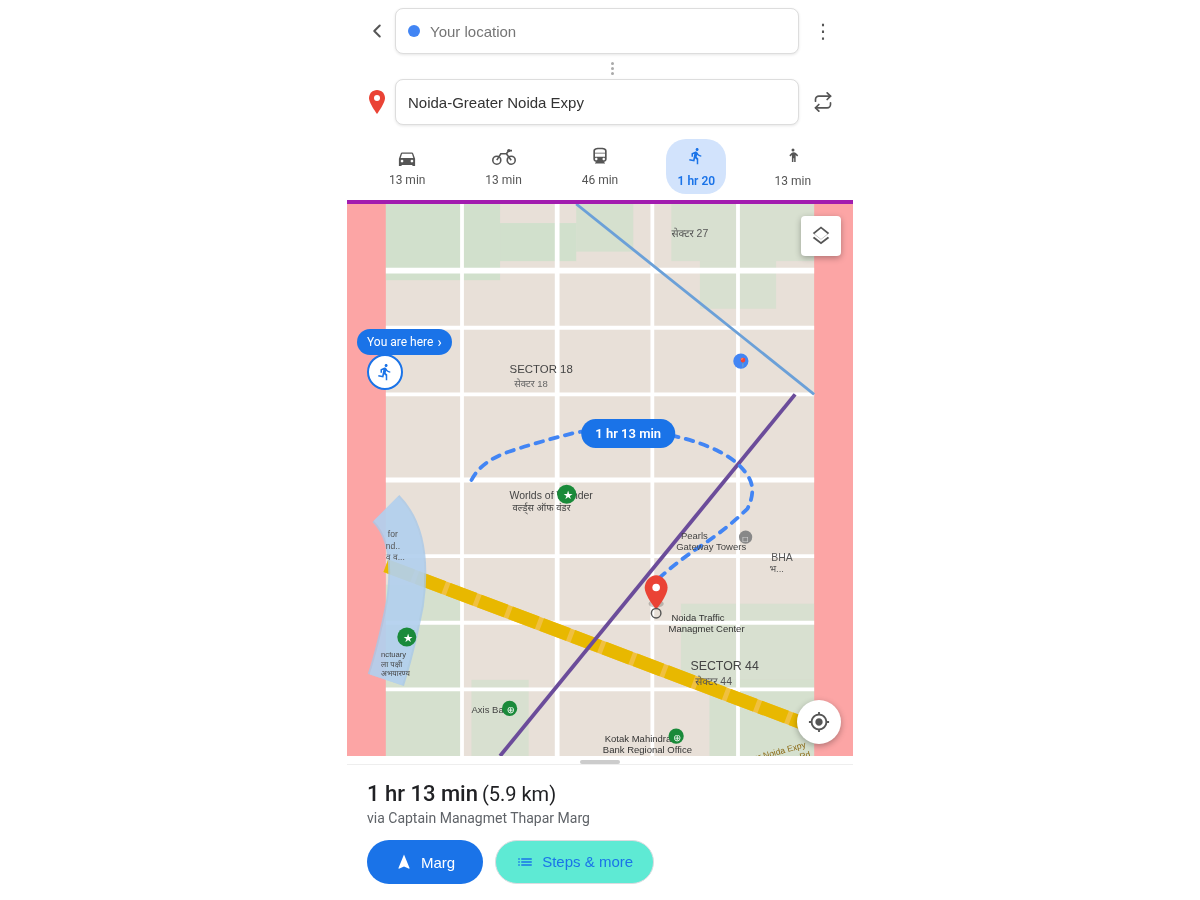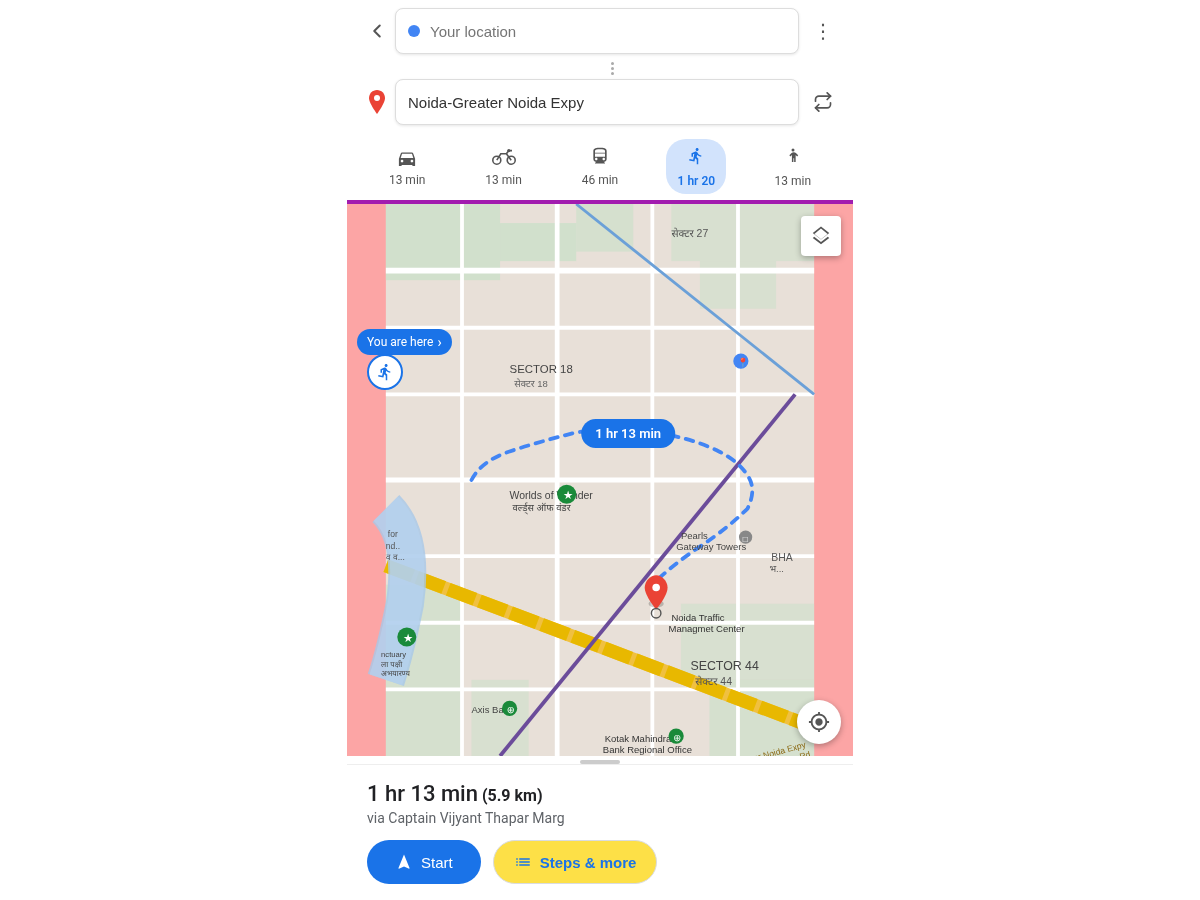--- a/index.html
+++ b/index.html
@@ -273,22 +273,22 @@
 
     .route-time {
       font-size: 22px;
       font-weight: 500;
       color: #202124;
       margin-bottom: 4px;
     }
 
     .route-distance {
       color: #202124;
-      font-size: 16px;
-      font-weight: 700;
+      font-size: 20px;
+      font-weight: 400;
     }
 
     .route-via {
       font-size: 14px;
       color: #5f6368;
       margin-bottom: 14px;
     }
 
     .action-buttons {
       display: flex;
@@ -303,30 +303,30 @@
       padding: 12px 28px;
       font-size: 15px;
       font-weight: 500;
       cursor: pointer;
       display: flex;
       align-items: center;
       gap: 8px;
     }
 
     .btn-steps {
-      background: #fde047;
+      background: #5eead4;
       color: #1a73e8;
       border: 1.5px solid #dadce0;
       border-radius: 24px;
       padding: 12px 20px;
       font-size: 15px;
-      font-weight: 700;
-      cursor: pointer;
-      display: flex;
-      align-items: center;
+      font-weight: 400;
+      cursor: pointer;
+      display: flex;
+      align-items: flex-start;
       gap: 8px;
     }
 
     .scroll-indicator {
       display: flex;
       justify-content: center;
       margin-top: 4px;
     }
     .scroll-bar {
       width: 40px;
@@ -581,27 +581,27 @@
 
   <div class="scroll-indicator">
     <div class="scroll-bar"></div>
   </div>
 
   <div class="bottom-panel">
     <div style="margin-bottom: 4px;">
       <span class="route-time">1 hr 13 min</span>
       <span class="route-distance">(5.9 km)</span>
     </div>
-    <div class="route-via">via Captain Vijyant Thapar Marg</div>
+    <div class="route-via">via Captain Managmet Thapar Marg</div>
     <div class="action-buttons">
       <button class="btn-start">
         <svg width="18" height="18" viewBox="0 0 24 24" fill="#fff">
           <path d="M12 2L4.5 20.29l.71.71L12 18l6.79 3 .71-.71z"></path>
         </svg>
-        <span>Start</span>
+        <span>Marg</span>
       </button>
       <button class="btn-steps">
         <svg width="18" height="18" viewBox="0 0 24 24" fill="#1a73e8">
           <path d="M3 13h2v-2H3v2zm0 4h2v-2H3v2zm0-8h2V7H3v2zm4 4h14v-2H7v2zm0 4h14v-2H7v2zM7 7v2h14V7H7z"></path>
         </svg>
         <span>Steps &amp; more</span>
       </button>
     </div>
   </div>
 </div>

